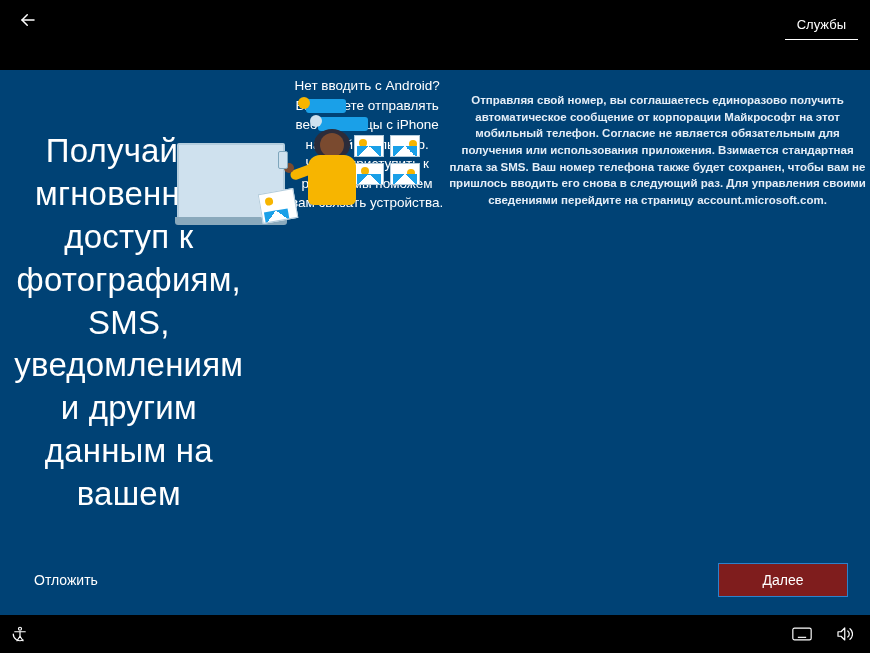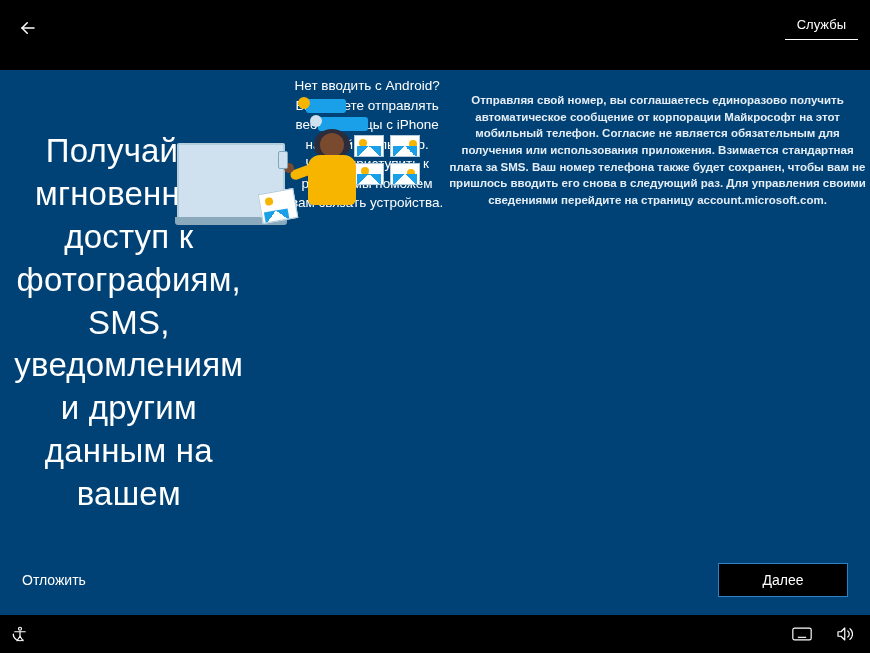--- a/index.html
+++ b/index.html
@@ -2,21 +2,21 @@
 <html><head>
 <meta charset="utf-8">
 <style>
   * { box-sizing: border-box; margin: 0; padding: 0; }
   html, body { width: 870px; height: 653px; overflow: hidden; font-family: "Segoe UI", Tahoma, sans-serif; }
   body { background: #000; color: #fff; display: flex; flex-direction: column; }
 
   
   .topbar {
     height: 40px; width: 100%; background: #000; display: flex;
-    align-items: flex-end; justify-content: space-between; padding: 0 20px 0 16px;
+    align-items: center; justify-content: space-between; padding: 0 20px 0 16px;
     position: relative;
   }
   .back-btn { width: 24px; height: 24px; display:flex; align-items:center; justify-content:center; cursor:pointer; }
   .tabs { display:flex; align-items:flex-end; height:100%; }
   .tab { font-size: 13px; color: #fff; padding: 10px 4px 8px; position: relative; cursor:pointer; }
   .tab.active::after {
     content:""; position:absolute; left:-8px; right:-8px; bottom:0; height:1px; background:#fff;
   }
 
   
@@ -51,27 +51,27 @@
   .phone-input::placeholder { color: #777; }
   .send-btn {
     margin-left: 14px; width: 140px; height: 32px; background: #0f6cbd; border:1px solid #2b82cc;
     color: #fff; font-size: 13.5px; cursor: pointer;
   }
   .legal {
     margin-top: 22px; font-size: 11.5px; line-height: 1.45; text-align: center;
     max-width: 640px; color: #e5eef7; font-weight: bold;
   }
   .bottom-row {
-    position: absolute; left: 0; right: 0; bottom: 18px;
+    position: absolute; left: 12px; right: 0; bottom: 18px;
     display: flex; justify-content: space-between; align-items: center;
     padding: 0 22px;
   }
   .link-postpone { font-size: 14px; color: #fff; cursor: pointer; }
   .next-btn {
-    width: 130px; height: 34px; background: #000000; border:1px solid #2b82cc;
+    width: 130px; height: 34px; background: #7f1d1d; border:1px solid #2b82cc;
     color:#fff; font-size: 14px; cursor:pointer;
   }
 
   
   .sysbar {
     height: 38px; background: #000; display: flex; align-items: center;
     justify-content: space-between; padding: 0 16px 0 10px;
   }
   .sys-left, .sys-right { display:flex; gap:22px; align-items:center; }
   .syswrap { width:20px; height:20px; display:flex; align-items:center; justify-content:center; cursor:pointer; }

